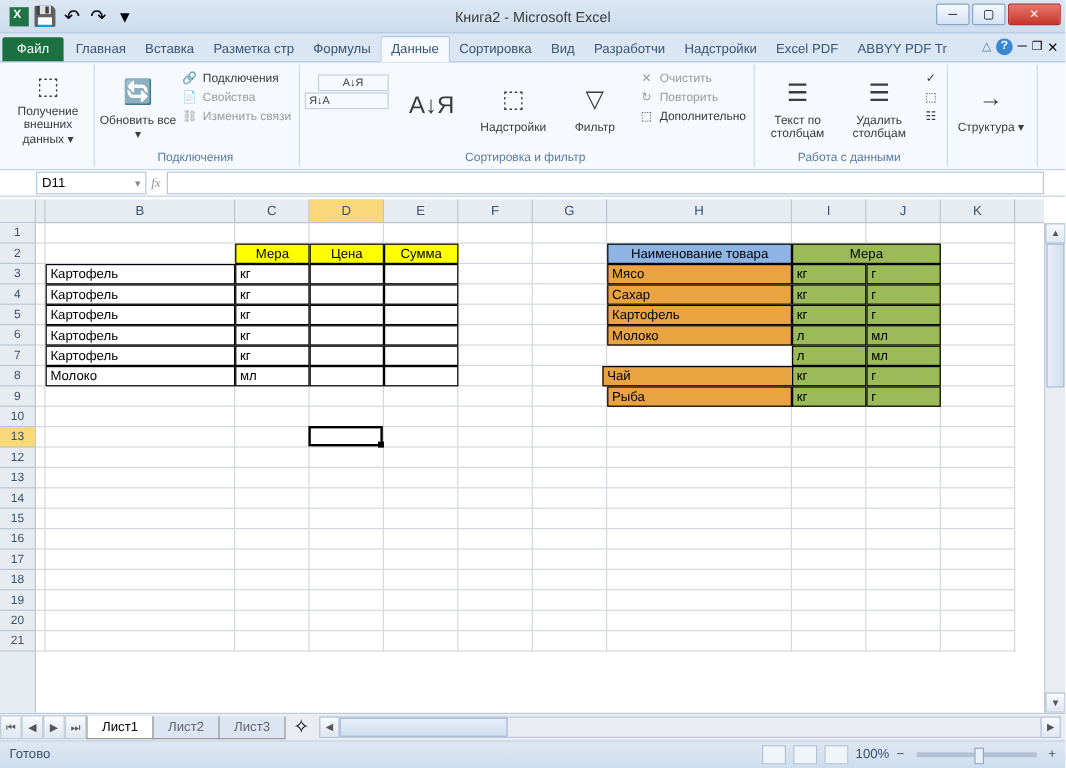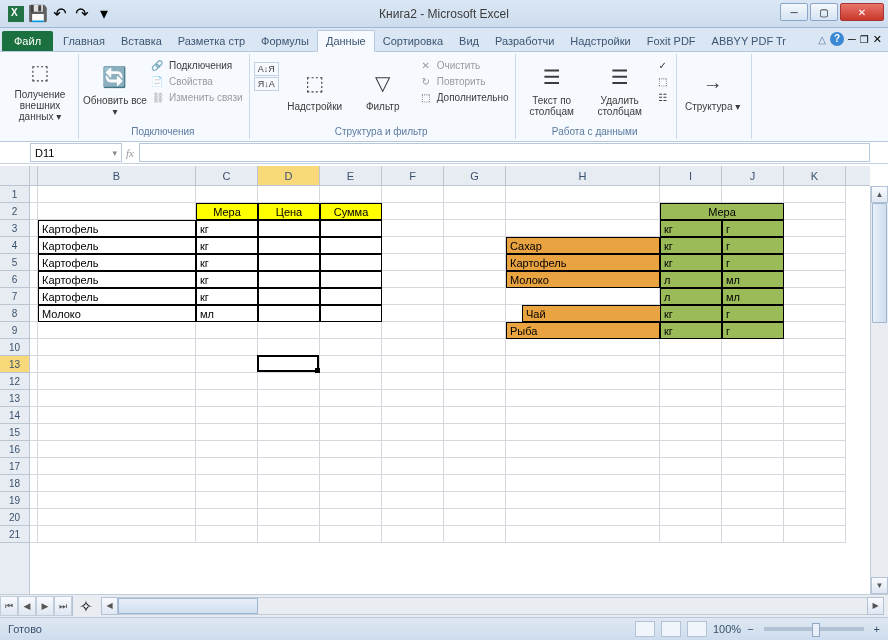--- a/index.html
+++ b/index.html
@@ -111,21 +111,21 @@
   <div class="tab-file">Файл</div>
   <span class="tab ">Главная</span>
     <span class="tab ">Вставка</span>
     <span class="tab ">Разметка стр</span>
     <span class="tab ">Формулы</span>
     <span class="tab active">Данные</span>
     <span class="tab ">Сортировка</span>
     <span class="tab ">Вид</span>
     <span class="tab ">Разработчи</span>
     <span class="tab ">Надстройки</span>
-    <span class="tab ">Foxit PDF</span>
+    <span class="tab ">Excel PDF</span>
     <span class="tab ">ABBYY PDF Tr</span>
   <div class="tabs-right">
     <span style="font-size:10px;color:#5a7aa0;">△</span>
     <span class="help-icon">?</span>
     <span style="font-size:11px;">─</span>
     <span style="font-size:10px;">❐</span>
     <span style="font-size:11px;">✕</span>
   </div>
 </div>
 
@@ -149,38 +149,42 @@
           <div class="small-btn "><span class="si">🔗</span>Подключения</div>
           <div class="small-btn dis"><span class="si">📄</span>Свойства</div>
           <div class="small-btn dis"><span class="si">⛓</span>Изменить связи</div>
         </div>
       </div>
       <div class="group-label">Подключения</div>
     </div>
     <div class="group">
       <div class="group-body">
         <div style="display:flex;flex-direction:column;gap:1px;padding-top:6px;">
-          <div class="small-btn" style="border:1px solid #c2d0e2;padding:1px 3px;font-size:9px;">А↓Я</div>
+          <div class="small-btn" style="border:1px solid #c2d0e2;padding:1px 20px;font-size:9px;margin-left:11px;">А↓Я</div>
           <div class="small-btn" style="border:1px solid #c2d0e2;padding:1px 3px;font-size:9px;">Я↓А</div>
+        </div>
+        <div class="big-btn">
+          <div class="ico">A↓Я</div>
+          <div></div>
         </div>
         <div class="big-btn">
           <div class="ico">⬚</div>
           <div>Надстройки</div>
         </div>
         <div class="big-btn">
           <div class="ico">▽</div>
           <div>Фильтр</div>
         </div>
         <div class="small-list">
           <div class="small-btn dis"><span class="si">✕</span>Очистить</div>
           <div class="small-btn dis"><span class="si">↻</span>Повторить</div>
           <div class="small-btn "><span class="si">⬚</span>Дополнительно</div>
         </div>
       </div>
-      <div class="group-label">Структура и фильтр</div>
+      <div class="group-label">Сортировка и фильтр</div>
     </div>
     <div class="group">
       <div class="group-body">
         <div class="big-btn">
           <div class="ico">☰</div>
           <div>Текст по столбцам</div>
         </div>
         <div class="big-btn">
           <div class="ico">☰</div>
           <div>Удалить столбцам</div>
@@ -508,35 +512,37 @@
       <div class="cell thick-b" style="left:228px;top:85px;width:62px;height:17px"></div>
       <div class="cell thick-b" style="left:290px;top:85px;width:62px;height:17px"></div>
       <div class="cell thick-b" style="left:8px;top:102px;width:158px;height:17px">Картофель</div>
       <div class="cell thick-b" style="left:166px;top:102px;width:62px;height:17px">кг</div>
       <div class="cell thick-b" style="left:228px;top:102px;width:62px;height:17px"></div>
       <div class="cell thick-b" style="left:290px;top:102px;width:62px;height:17px"></div>
       <div class="cell thick-b" style="left:8px;top:119px;width:158px;height:17px">Молоко</div>
       <div class="cell thick-b" style="left:166px;top:119px;width:62px;height:17px">мл</div>
       <div class="cell thick-b" style="left:228px;top:119px;width:62px;height:17px"></div>
       <div class="cell thick-b" style="left:290px;top:119px;width:62px;height:17px"></div>
+      <div class="cell thick-b hdr-blue" style="left:476px;top:17px;width:154px;height:17px">Наименование товара</div>
       <div class="cell thick-b hdr-green" style="left:630px;top:17px;width:124px;height:17px;text-align:center">Мера</div>
+      <div class="cell thick-b orange" style="left:476px;top:34px;width:154px;height:17px">Мясо</div>
       <div class="cell thick-b green" style="left:630px;top:34px;width:62px;height:17px">кг</div>
       <div class="cell thick-b green" style="left:692px;top:34px;width:62px;height:17px">г</div>
       <div class="cell thick-b orange" style="left:476px;top:51px;width:154px;height:17px">Сахар</div>
       <div class="cell thick-b green" style="left:630px;top:51px;width:62px;height:17px">кг</div>
       <div class="cell thick-b green" style="left:692px;top:51px;width:62px;height:17px">г</div>
       <div class="cell thick-b orange" style="left:476px;top:68px;width:154px;height:17px">Картофель</div>
       <div class="cell thick-b green" style="left:630px;top:68px;width:62px;height:17px">кг</div>
       <div class="cell thick-b green" style="left:692px;top:68px;width:62px;height:17px">г</div>
       <div class="cell thick-b orange" style="left:476px;top:85px;width:154px;height:17px">Молоко</div>
       <div class="cell thick-b green" style="left:630px;top:85px;width:62px;height:17px">л</div>
       <div class="cell thick-b green" style="left:692px;top:85px;width:62px;height:17px">мл</div>
       <div class="cell thick-b green" style="left:630px;top:102px;width:62px;height:17px">л</div>
       <div class="cell thick-b green" style="left:692px;top:102px;width:62px;height:17px">мл</div>
-      <div class="cell thick-b orange" style="left:492px;top:119px;width:160px;height:17px">Чай</div>
+      <div class="cell thick-b orange" style="left:472px;top:119px;width:160px;height:17px">Чай</div>
       <div class="cell thick-b green" style="left:630px;top:119px;width:62px;height:17px">кг</div>
       <div class="cell thick-b green" style="left:692px;top:119px;width:62px;height:17px">г</div>
       <div class="cell thick-b orange" style="left:476px;top:136px;width:154px;height:17px">Рыба</div>
       <div class="cell thick-b green" style="left:630px;top:136px;width:62px;height:17px">кг</div>
       <div class="cell thick-b green" style="left:692px;top:136px;width:62px;height:17px">г</div>
       <div class="active-cell" style="left:227px;top:169px;width:62px;height:17px"></div>
     </div>
   <div class="vscroll">
     <div class="arrow">▲</div>
     <div class="thumb"></div>
@@ -544,20 +550,25 @@
   </div>
 </div>
 
 <div class="hscroll-area">
   <div class="sheet-nav">
     <div class="sheet-nav-btn">⏮</div>
     <div class="sheet-nav-btn">◀</div>
     <div class="sheet-nav-btn">▶</div>
     <div class="sheet-nav-btn">⏭</div>
   </div>
+  <div id="sheet-tabs" style="display:flex;">
+      <div class="sheet-tab ">Лист1</div>
+      <div class="sheet-tab inactive">Лист2</div>
+      <div class="sheet-tab inactive">Лист3</div>
+    </div>
   <div class="sheet-new">✧</div>
   <div class="hscroll">
     <div class="arrow">◀</div>
     <div class="track">
         <div class="thumb"></div>
       </div>
     <div class="arrow">▶</div>
   </div>
 </div>
 

